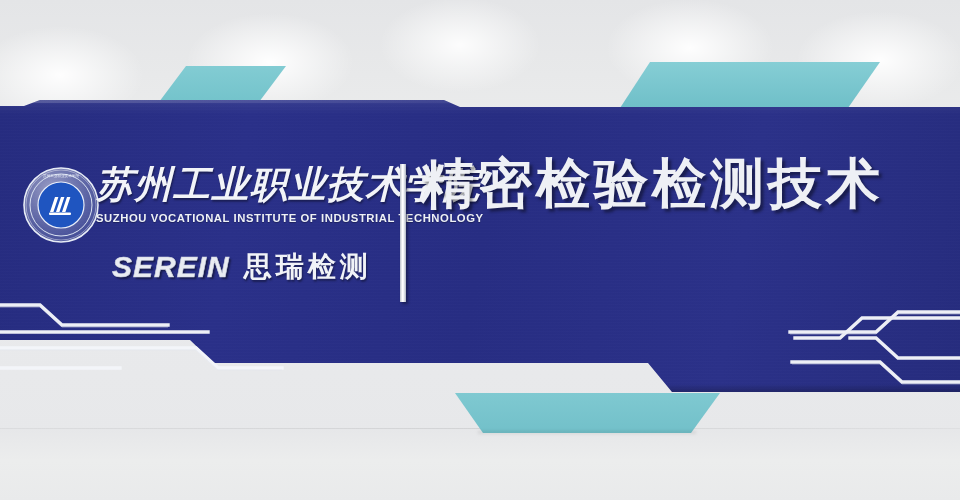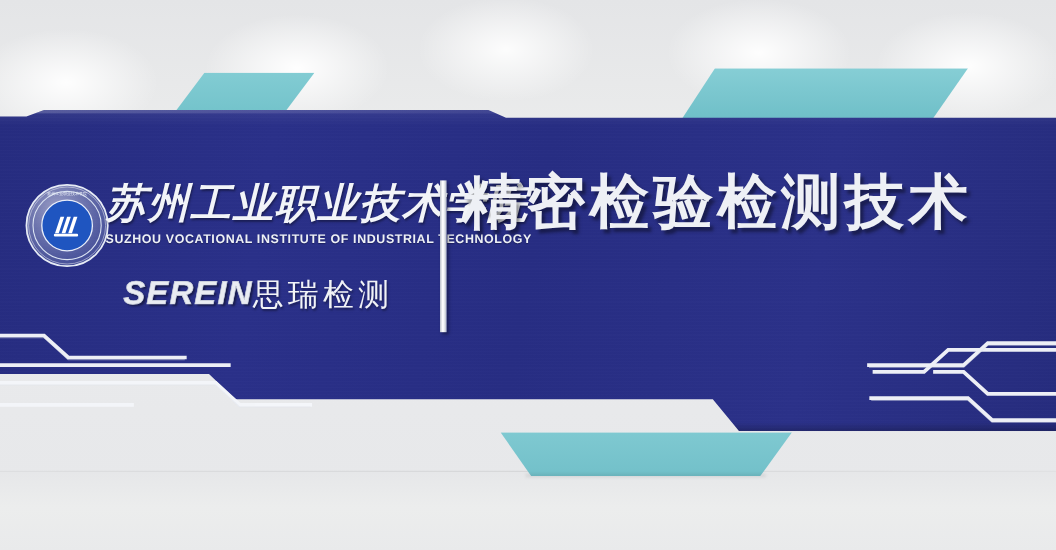--- a/index.html
+++ b/index.html
@@ -98,32 +98,32 @@
     white-space:nowrap;
   }
   .logo-en{
     position:absolute;left:96px;top:213px;
     font-size:11.3px;font-weight:700;color:#eef1f6;
     letter-spacing:.55px;line-height:1;white-space:nowrap;
     text-shadow:0 1px 1px rgba(0,0,0,.3);
   }
   .brand-row{
     position:absolute;left:112px;top:252px;
-    display:flex;align-items:flex-end;gap:0;white-space:nowrap;
+    display:flex;align-items:center;gap:14px;white-space:nowrap;
   }
   .brand-latin{
     font-size:30px;font-weight:800;letter-spacing:1px;line-height:1;
     font-style:italic;
     color:#e9ecf2;
     -webkit-text-stroke:0.6px #cdd3de;
     text-shadow:2px 2px 2px rgba(0,0,0,.45);
   }
   .brand-cn{
     font-family:"DejaVu Sans","Liberation Sans",sans-serif;
-    font-size:28px;font-weight:400;color:#f1f3f7;letter-spacing:4px;line-height:1;
+    font-size:28px;font-weight:700;color:#f1f3f7;letter-spacing:4px;line-height:1;
     text-shadow:1px 2px 2px rgba(0,0,0,.38);
   }
 
   
   .divider{
     position:absolute;left:400px;top:164px;width:6px;height:138px;
     background:linear-gradient(90deg,#b9bec9,#ffffff 40%,#f2f4f7 60%,#aeb4c0);
     box-shadow:2px 2px 3px rgba(0,0,0,.35);
   }
 

